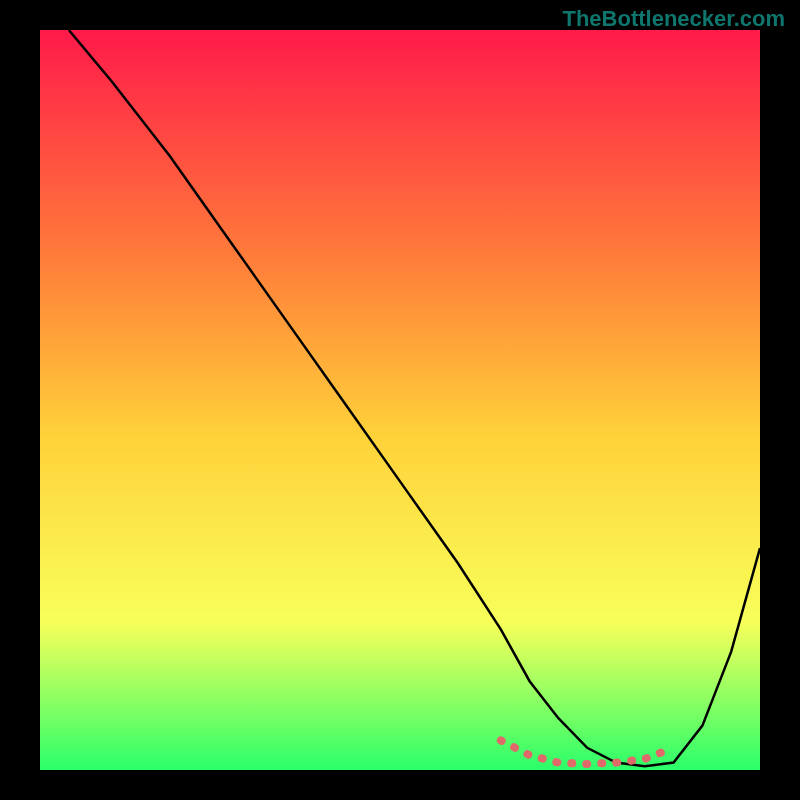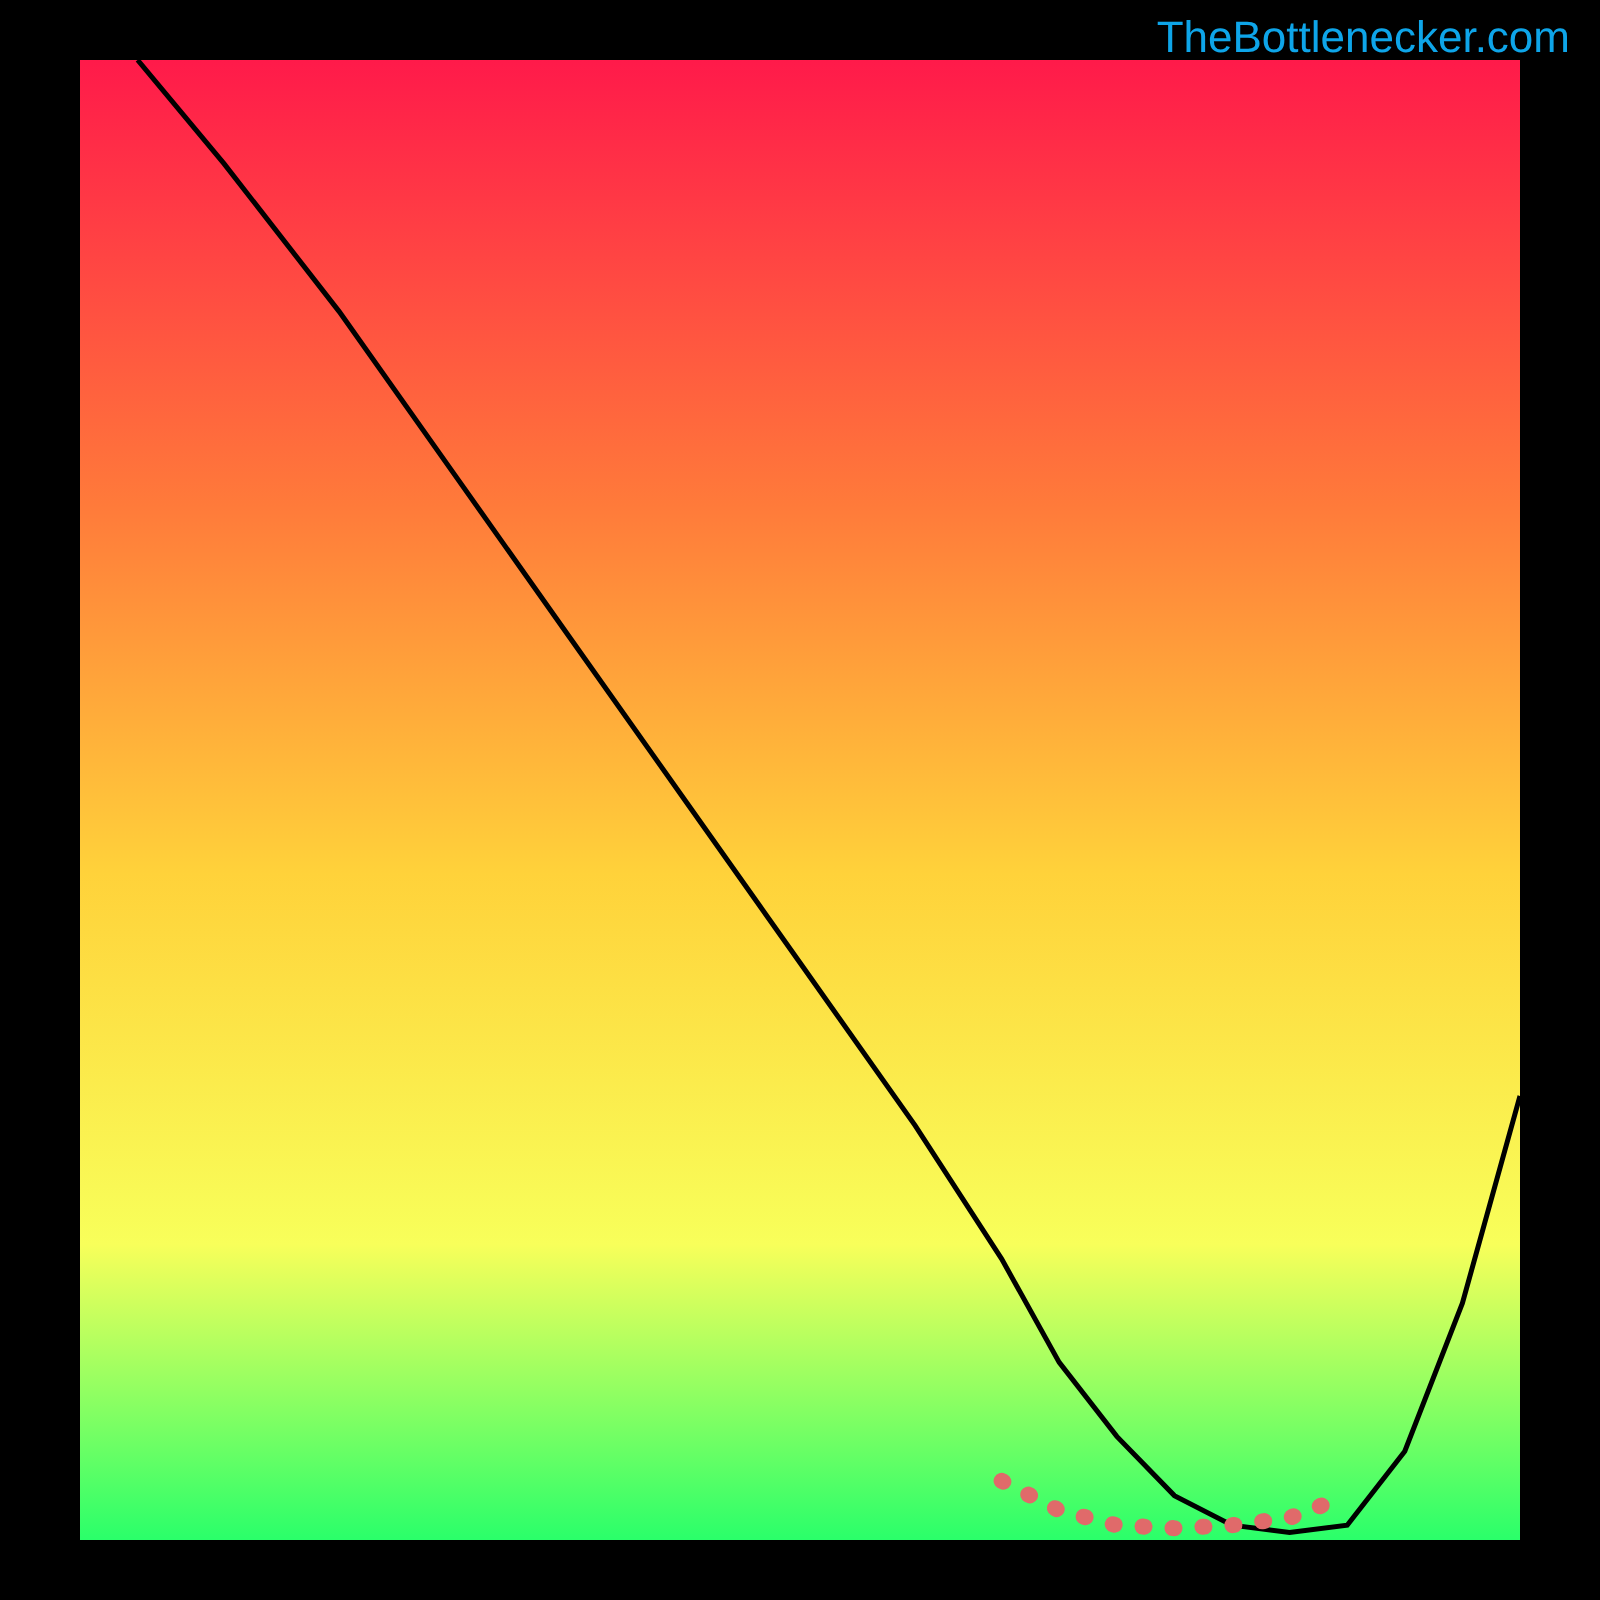--- a/index.html
+++ b/index.html
@@ -16,23 +16,23 @@
     top: 0;
     left: 0;
     width: 800px;
     height: 800px;
     background: #000;
   }
   .watermark {
     position: absolute;
     top: 6px;
     right: 15px;
-    color: #0ea5e9;
+    color: #0f766e;
     font-size: 22px;
-    font-weight: normal;
+    font-weight: bold;
     z-index: 10;
   }
   .plot-area {
     position: absolute;
     left: 40px;
     top: 30px;
     width: 720px;
     height: 740px;
   }
   svg {

